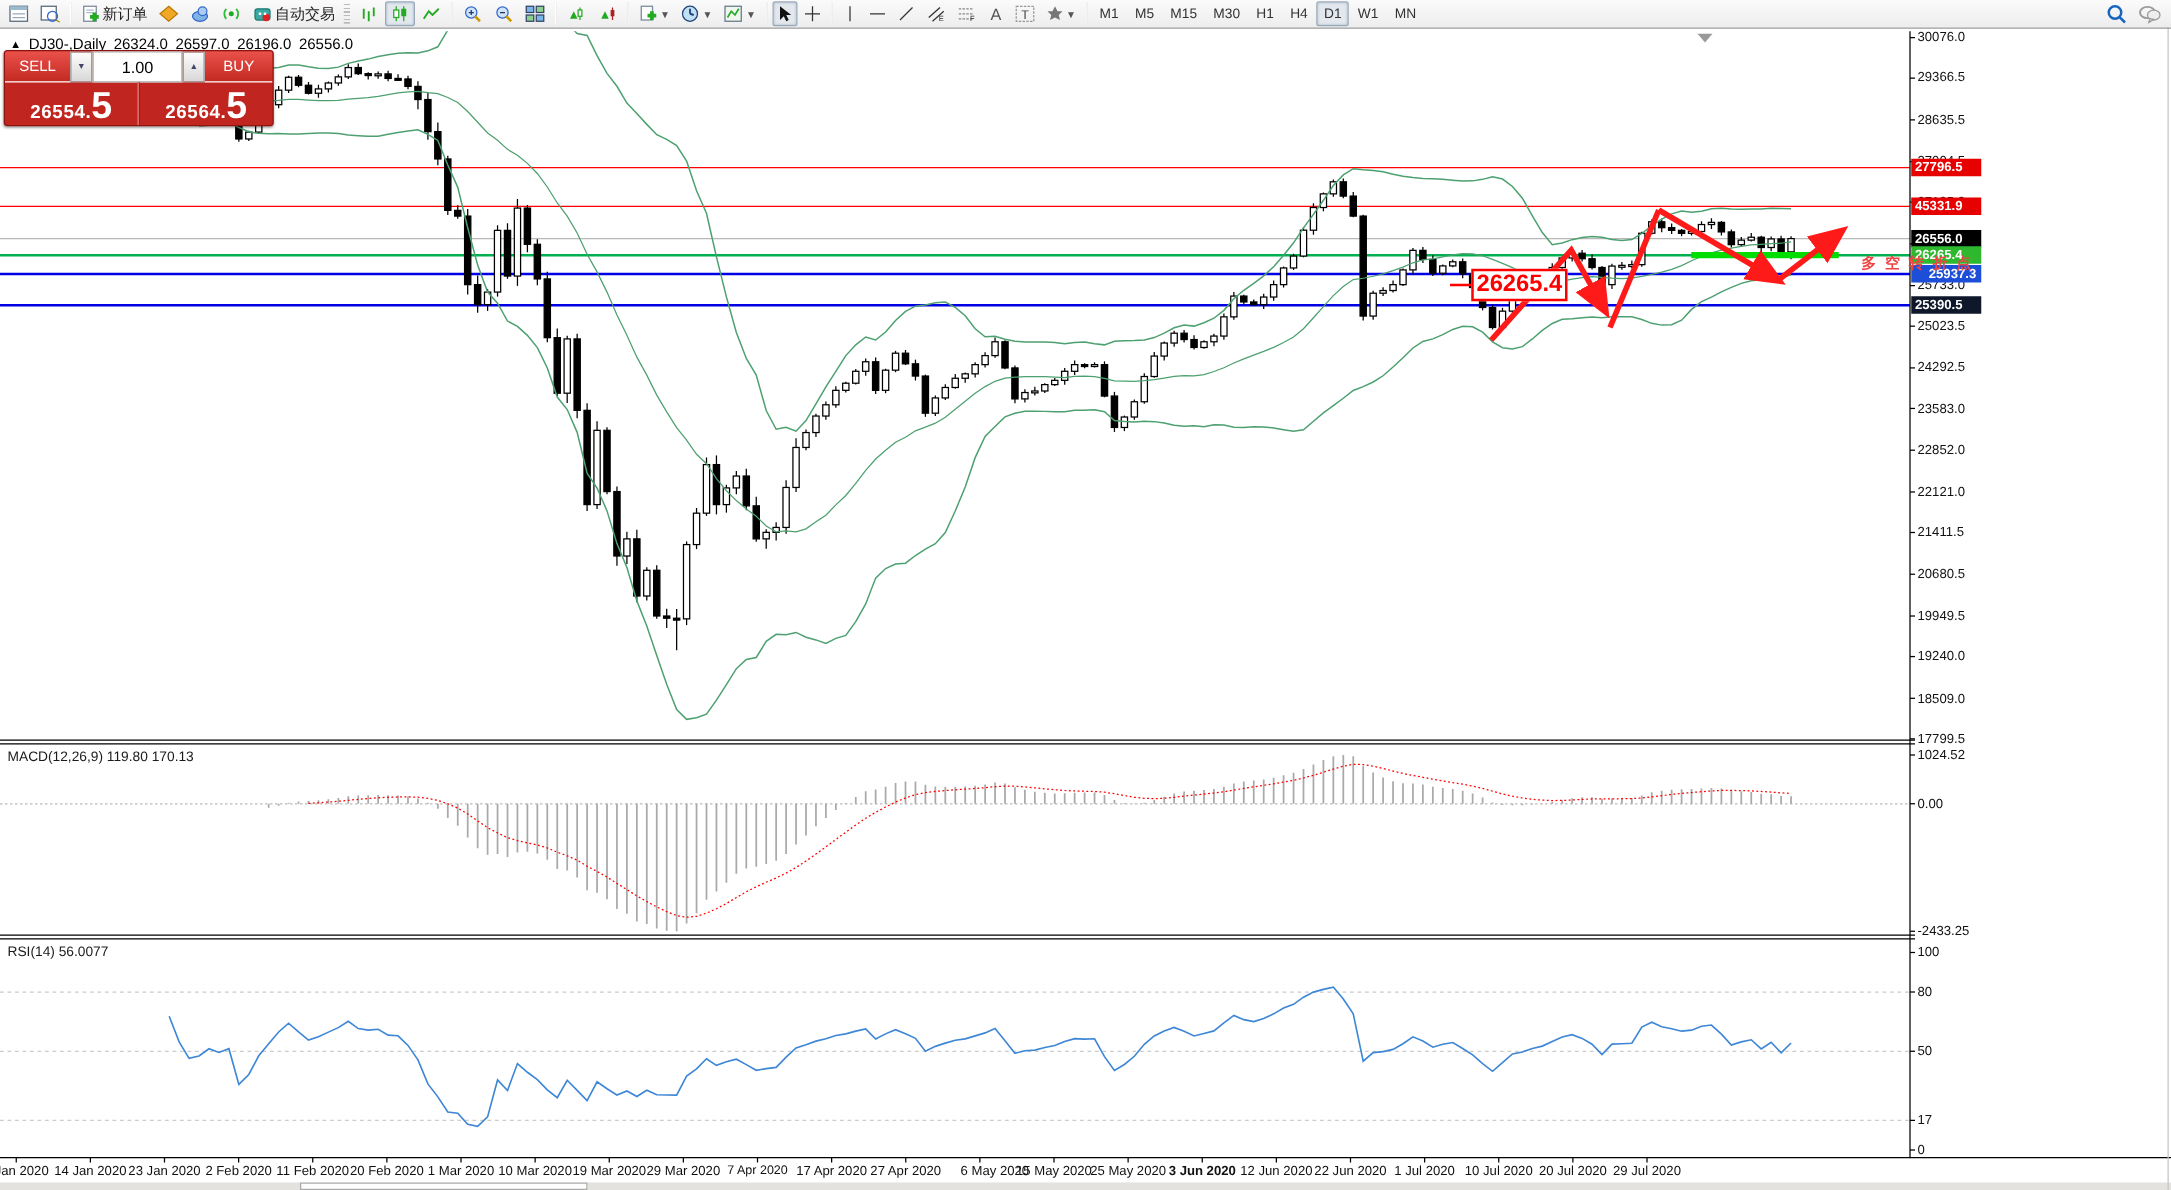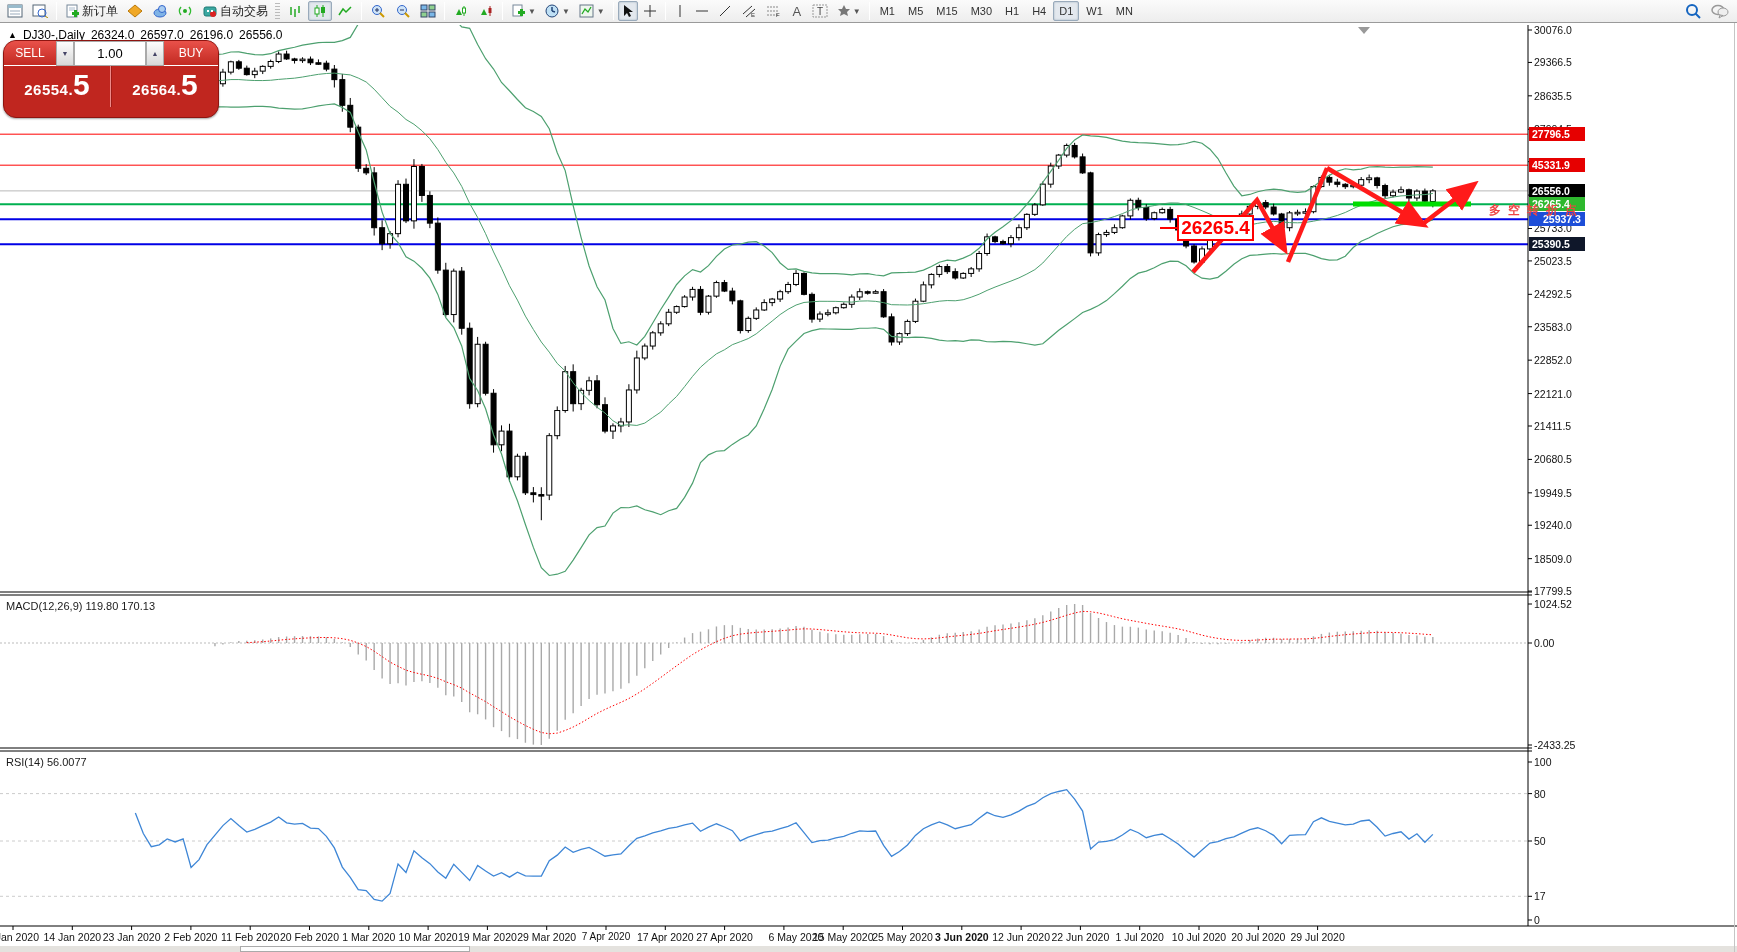--- a/index.html
+++ b/index.html
@@ -26,22 +26,22 @@
   
   #chart-stage { position:absolute; left:0; top:24px; width:1737px; height:928px; background:#fff; }
   #chart-svg { position:absolute; left:0; top:0; }
 
   
   #chart-title { position:absolute; left:8px; top:4px; display:flex; gap:6px; align-items:center;
     font-size:12px; color:#000; z-index:20; }
   #collapse-tri { font-size:9px; color:#000; }
 
   
-  #trade-panel { position:absolute; left:3px; top:16px; width:216px; height:78px;
-    background:#c0261f; border:1px solid #8e1410; border-radius:13px; z-index:30;
+  #trade-panel { position:absolute; left:3px; top:16px; width:216px; height:61px;
+    background:#c0261f; border:1px solid #8e1410; border-radius:3px; z-index:30;
     box-shadow:0 1px 2px rgba(0,0,0,.35); overflow:hidden; }
   #tp-row1 { display:flex; height:25px; }
   .tp-btn { width:52px; background:linear-gradient(#e9514a,#c22a22); color:#fff; font-size:12px;
     display:flex; align-items:center; justify-content:center; border-bottom:1px solid #fff; cursor:pointer; }
   .tp-spin { width:18px; background:linear-gradient(#fdfdfd,#d8d8d8); border:1px solid #aaa;
     display:flex; align-items:center; justify-content:center; font-size:7px; color:#446; cursor:pointer; }
   #tp-volume { flex:1; background:#fff; border:1px solid #aaa; font-size:13px; color:#000;
     text-align:center; line-height:23px; }
   .tp-buy { width:54px; }
   #tp-row2 { display:flex; height:41px; }

